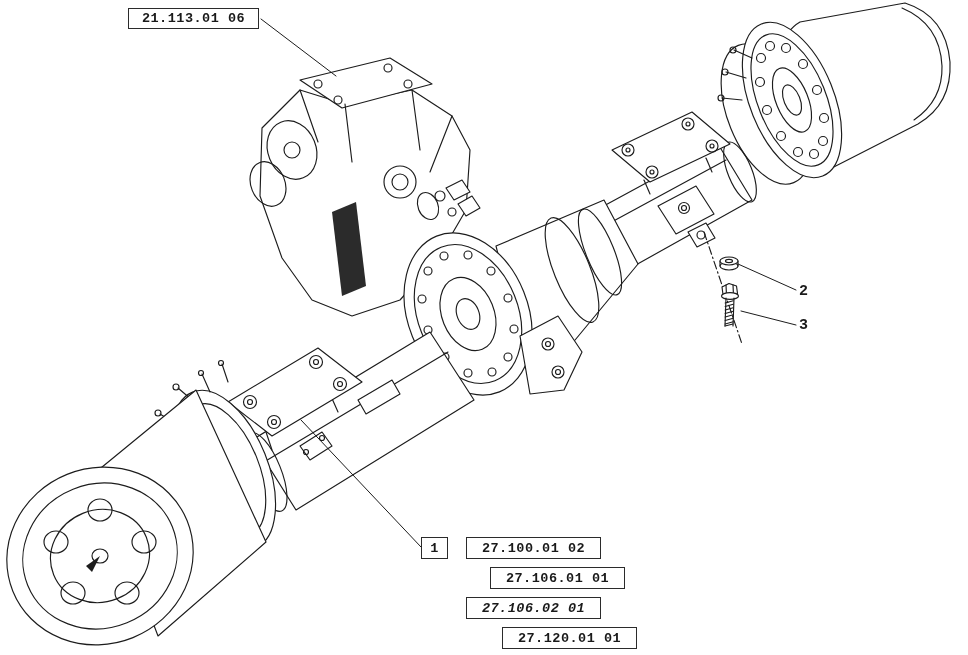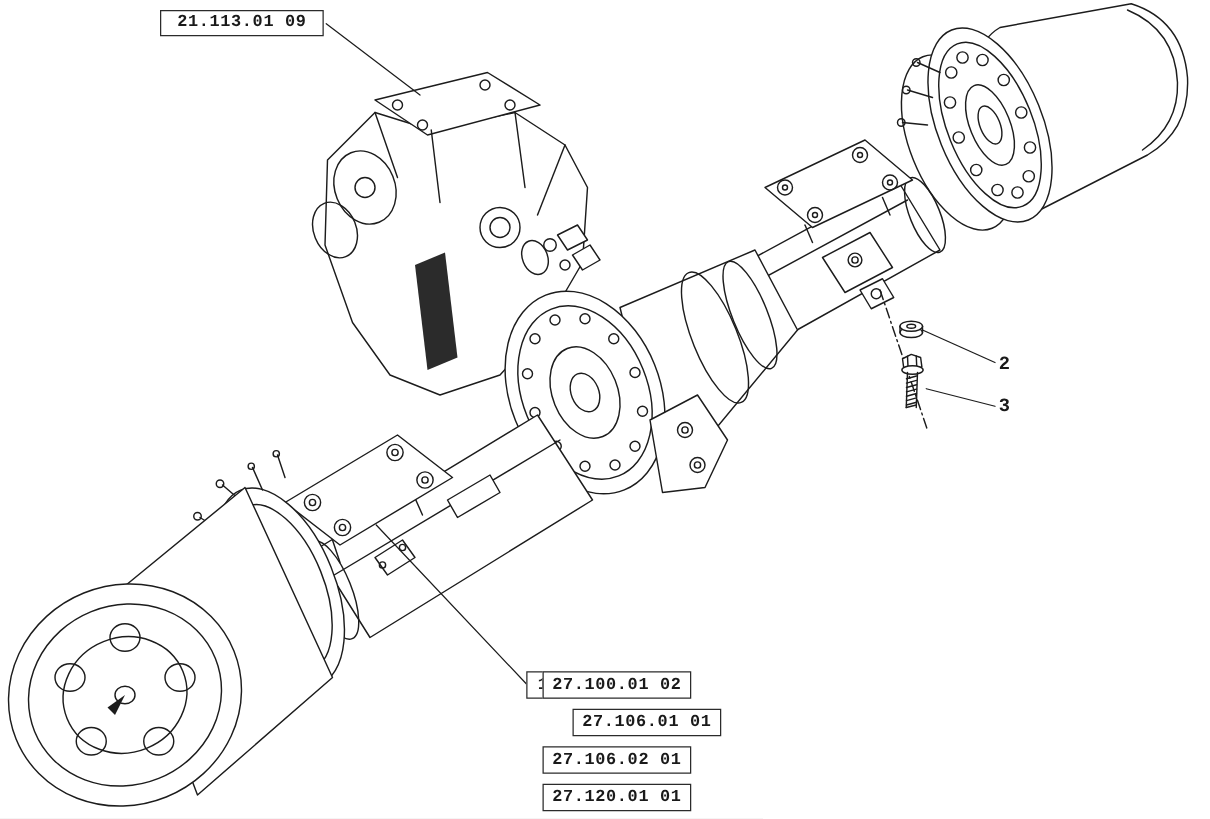--- a/index.html
+++ b/index.html
@@ -20,21 +20,21 @@
     display:flex; align-items:center; justify-content:center;
     font-size:13.5px; font-weight:700; letter-spacing:0.5px;
     white-space:nowrap;
     cursor:pointer;
   }
   .callout-num {
     position:absolute;
     font-size:15px; font-weight:700;
     color:#1a1a1a;
   }
-  .ref-col .label-box { width:119px; height:22px; left:434px; }
+  .ref-col .label-box { width:135px; height:22px; left:466px; }
 </style>
 </head>
 <body>
 
 <div class="page">
 
   <svg class="drawing" width="968" height="655" viewBox="0 0 968 655">
     <g stroke="#1c1c1c" stroke-width="1.15" fill="none" stroke-linecap="round" stroke-linejoin="round">
 
       <g>
@@ -233,27 +233,27 @@
 
       <g stroke-width="1">
         <line x1="261" y1="19" x2="336" y2="76"></line>
         <line x1="421" y1="547" x2="301" y2="420"></line>
         <line x1="738" y1="264" x2="796" y2="290"></line>
         <line x1="741" y1="311" x2="796" y2="325"></line>
       </g>
     </g>
   </svg>
 
-  <div class="label-box" style="left:128px; top:8px; width:131px; height:21px;">21.113.01 09</div>
+  <div class="label-box" style="left:128px; top:8px; width:131px; height:21px;">21.113.01 06</div>
 
   <div class="label-box" style="left:421px; top:537px; width:27px; height:22px;">1</div>
 
   <div class="ref-col">
     <div class="label-box" style="top:537px;">27.100.01 02</div>
     <div class="label-box" style="top:567px;margin-left:24px;">27.106.01 01</div>
-    <div class="label-box" style="top:597px;">27.106.02 01</div>
-    <div class="label-box" style="top:627px;">27.120.01 01</div>
+    <div class="label-box" style="top:597px;font-style:italic;">27.106.02 01</div>
+    <div class="label-box" style="top:627px;margin-left:36px;">27.120.01 01</div>
   </div>
 
   <div class="callout-num" style="left:799px; top:283px;">2</div>
   <div class="callout-num" style="left:799px; top:317px;">3</div>
 
 </div>
 
 </body></html>

